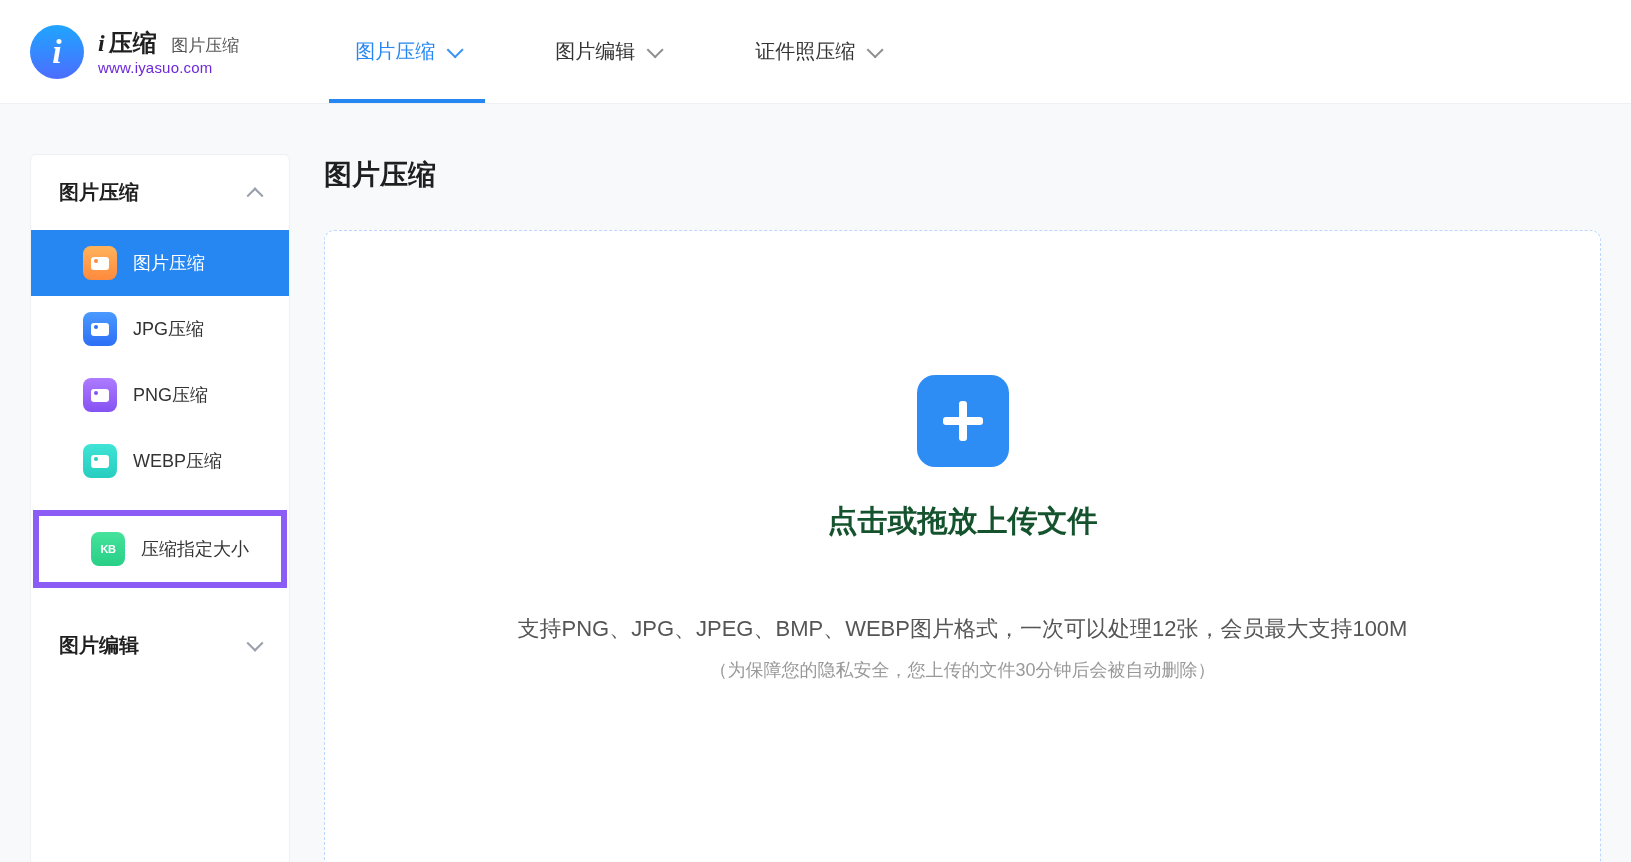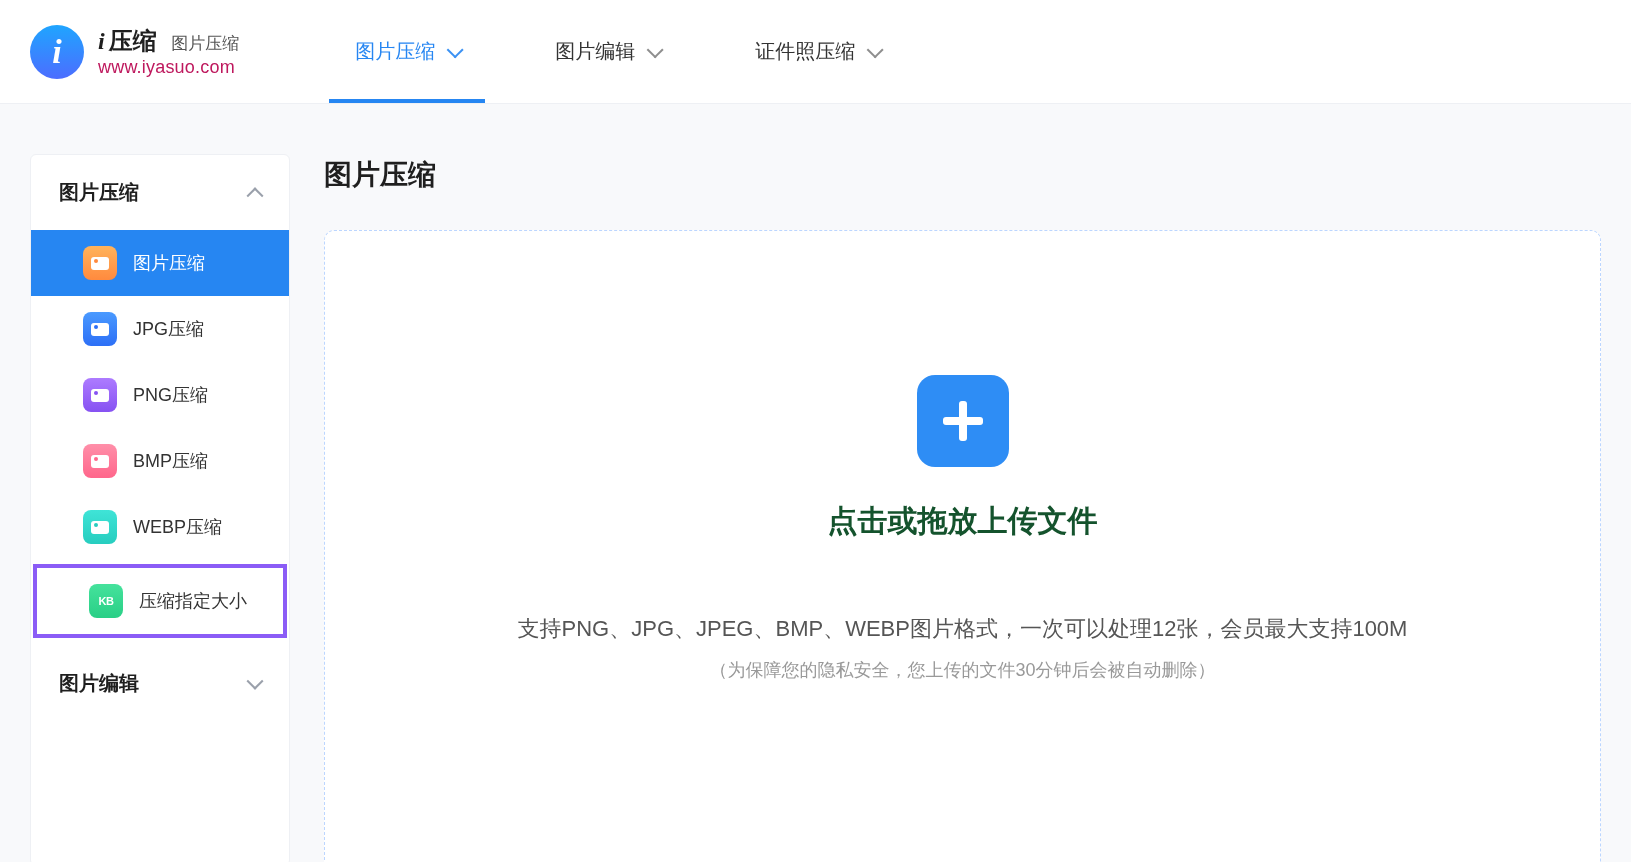--- a/index.html
+++ b/index.html
@@ -30,21 +30,21 @@
     .logo-circle {
       width: 54px; height: 54px; border-radius: 50%;
       background: linear-gradient(180deg,#1fa5ff 0%,#4c6dff 100%);
       display:flex; align-items:center; justify-content:center;
       color:#fff; font-weight:700; font-style:italic; font-size:34px;
       font-family: Georgia, serif;
     }
     .logo-text .t1 { font-size:24px; font-weight:700; color:#1f1f1f;text-align:center; }
     .logo-text .t1 em { font-style:italic; font-family:Georgia,serif; margin-right:4px;}
     .logo-text .t1 .sub { font-size:17px; font-weight:400; color:#555; margin-left:8px;}
-    .logo-text .t2 { font-size:18px; color:#be185d; letter-spacing:.2px;}
+    .logo-text .t2 { font-size:15px; color:#6d28d9; letter-spacing:.2px;}
     .nav { display:flex; align-items:center; height:100%; }
     .nav-item {
       display:flex; align-items:center; gap:12px;
       padding: 0 26px; height: 100%;
       font-size:20px; color:#333; cursor:pointer;
       position:relative;
       margin-right: 44px;
     }
     .nav-item.active { color:#2686f2; }
     .nav-item.active::after{
@@ -77,21 +77,21 @@
     .group-chev.up { transform: rotate(-135deg) translate(-2px,-2px); }
     .group-chev.down { transform: rotate(45deg) translate(-2px,-2px); }
     .side-items { display:flex; flex-direction:column; gap:0; padding-bottom:4px;}
     .side-item {
       display:flex; align-items:center; gap:16px;
       padding: 16px 16px 16px 52px;
       font-size:18px; color:#333; cursor:pointer;
     }
     .side-item.current { background:#2686f2; color:#fff; }
     .side-item .lab { white-space:nowrap; }
-    .highlight-box { border:4px solid #8b5cf6; margin: 4px 2px;}
+    .highlight-box { border:6px solid #8b5cf6; margin: 16px 2px;}
     .icon-img {
       width:34px; height:34px; border-radius:8px; flex-shrink:0;
       display:flex; align-items:center; justify-content:center;
       background:#eee;
     }
     .icon-inner {
       width:18px; height:13px; background:#fff; border-radius:3px;
       position:relative;
     }
     .icon-inner::after{
@@ -182,26 +182,20 @@
         <span class="lab">JPG压缩</span>
       </div>
 
       <div class="side-item">
         <span class="icon-img ic-purple">
             <span class="icon-inner"></span>
           </span>
         <span class="lab">PNG压缩</span>
       </div>
 
-      <div class="side-item">
-        <span class="icon-img ic-pink">
-            <span class="icon-inner"></span>
-          </span>
-        <span class="lab">BMP压缩</span>
-      </div>
 
       <div class="side-item">
         <span class="icon-img ic-teal">
             <span class="icon-inner"></span>
           </span>
         <span class="lab">WEBP压缩</span>
       </div>
 
 
       <div class="highlight-box">

